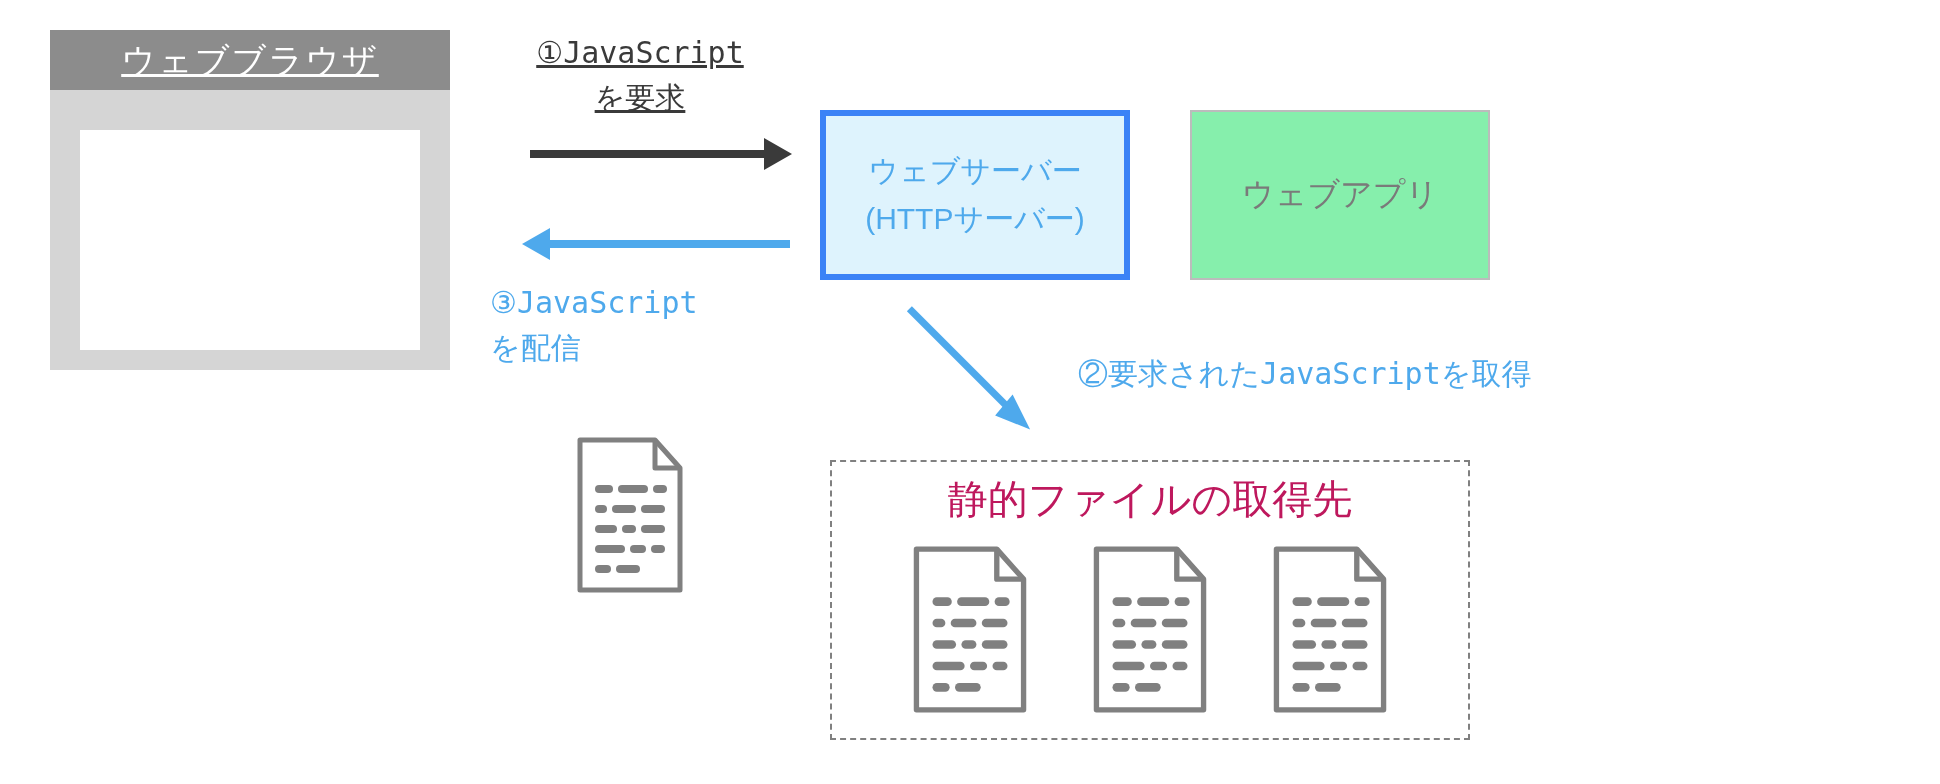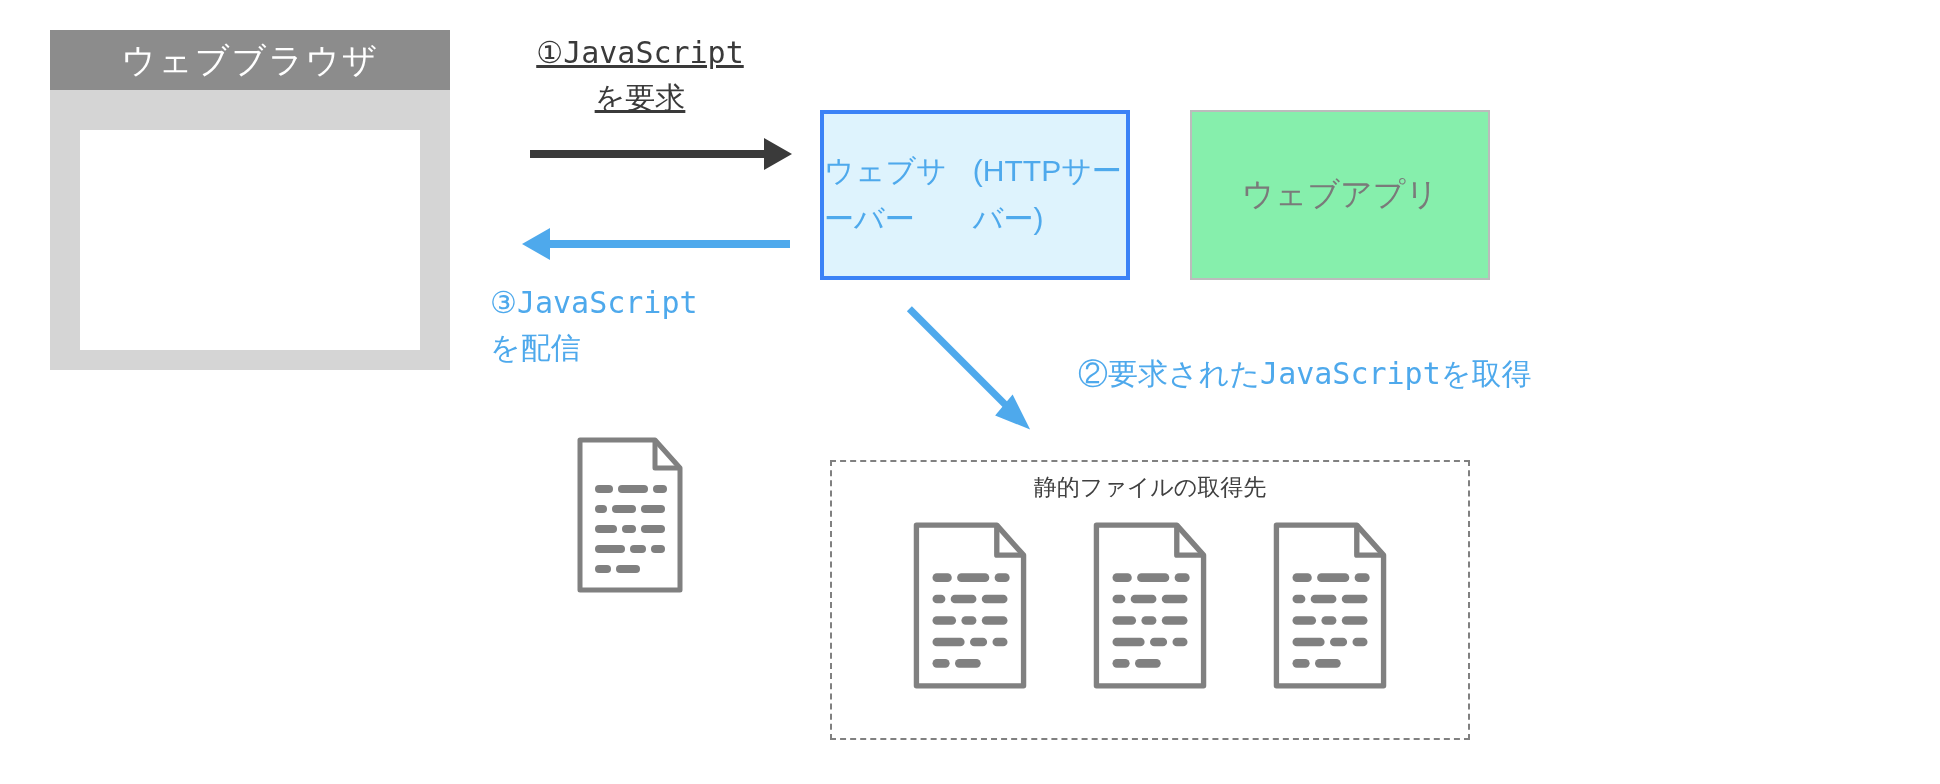--- a/index.html
+++ b/index.html
@@ -14,30 +14,31 @@
 
   
   .browser {
     left: 50px; top: 30px; width: 400px; height: 340px;
     background: #d5d5d5;
   }
   .browser-title {
     height: 60px; line-height: 60px; text-align: center;
     background: #8c8c8c; color: #fff; font-size: 34px;
     letter-spacing: 2px;
+    text-decoration: underline;
   }
   .browser-content {
     margin: 40px 30px 30px 30px; height: 220px; background: #fff;
   }
 
   
   .webserver {
     left: 820px; top: 110px; width: 310px; height: 170px;
-    border: 4px solid #3b82f6; background: #def3fd;
-    display: flex; flex-direction: row; align-items: center; justify-content: center;
+    border: 6px solid #3b82f6; background: #def3fd;
+    display: flex; flex-direction: column; align-items: center; justify-content: center;
     color: #4ea9ec; font-size: 30px; line-height: 1.6;
   }
 
   
   .webapp {
     left: 1190px; top: 110px; width: 300px; height: 170px;
     border: 2px solid #bcbcbc; background: #86efac;
     display: flex; align-items: center; justify-content: center;
     color: #7a7a7a; font-size: 32px;
   }
@@ -76,21 +77,21 @@
     left: 890px; top: 300px; width: 170px; height: 140px;
   }
 
   
   .static-box {
     left: 830px; top: 460px; width: 640px; height: 280px;
     border: 2px dashed #808080;
     padding-top: 10px;
   }
   .static-title {
-    text-align: center; color: #404040; font-size: 23px; margin-bottom: 10px;
+    text-align: center; color: #be185d; font-size: 40px; margin-bottom: 10px;
   }
   .files-row {
     display: flex; justify-content: center; gap: 30px;
   }
 
   
   .single-file { left: 560px; top: 430px; }
 </style>
 </head>
 <body>

